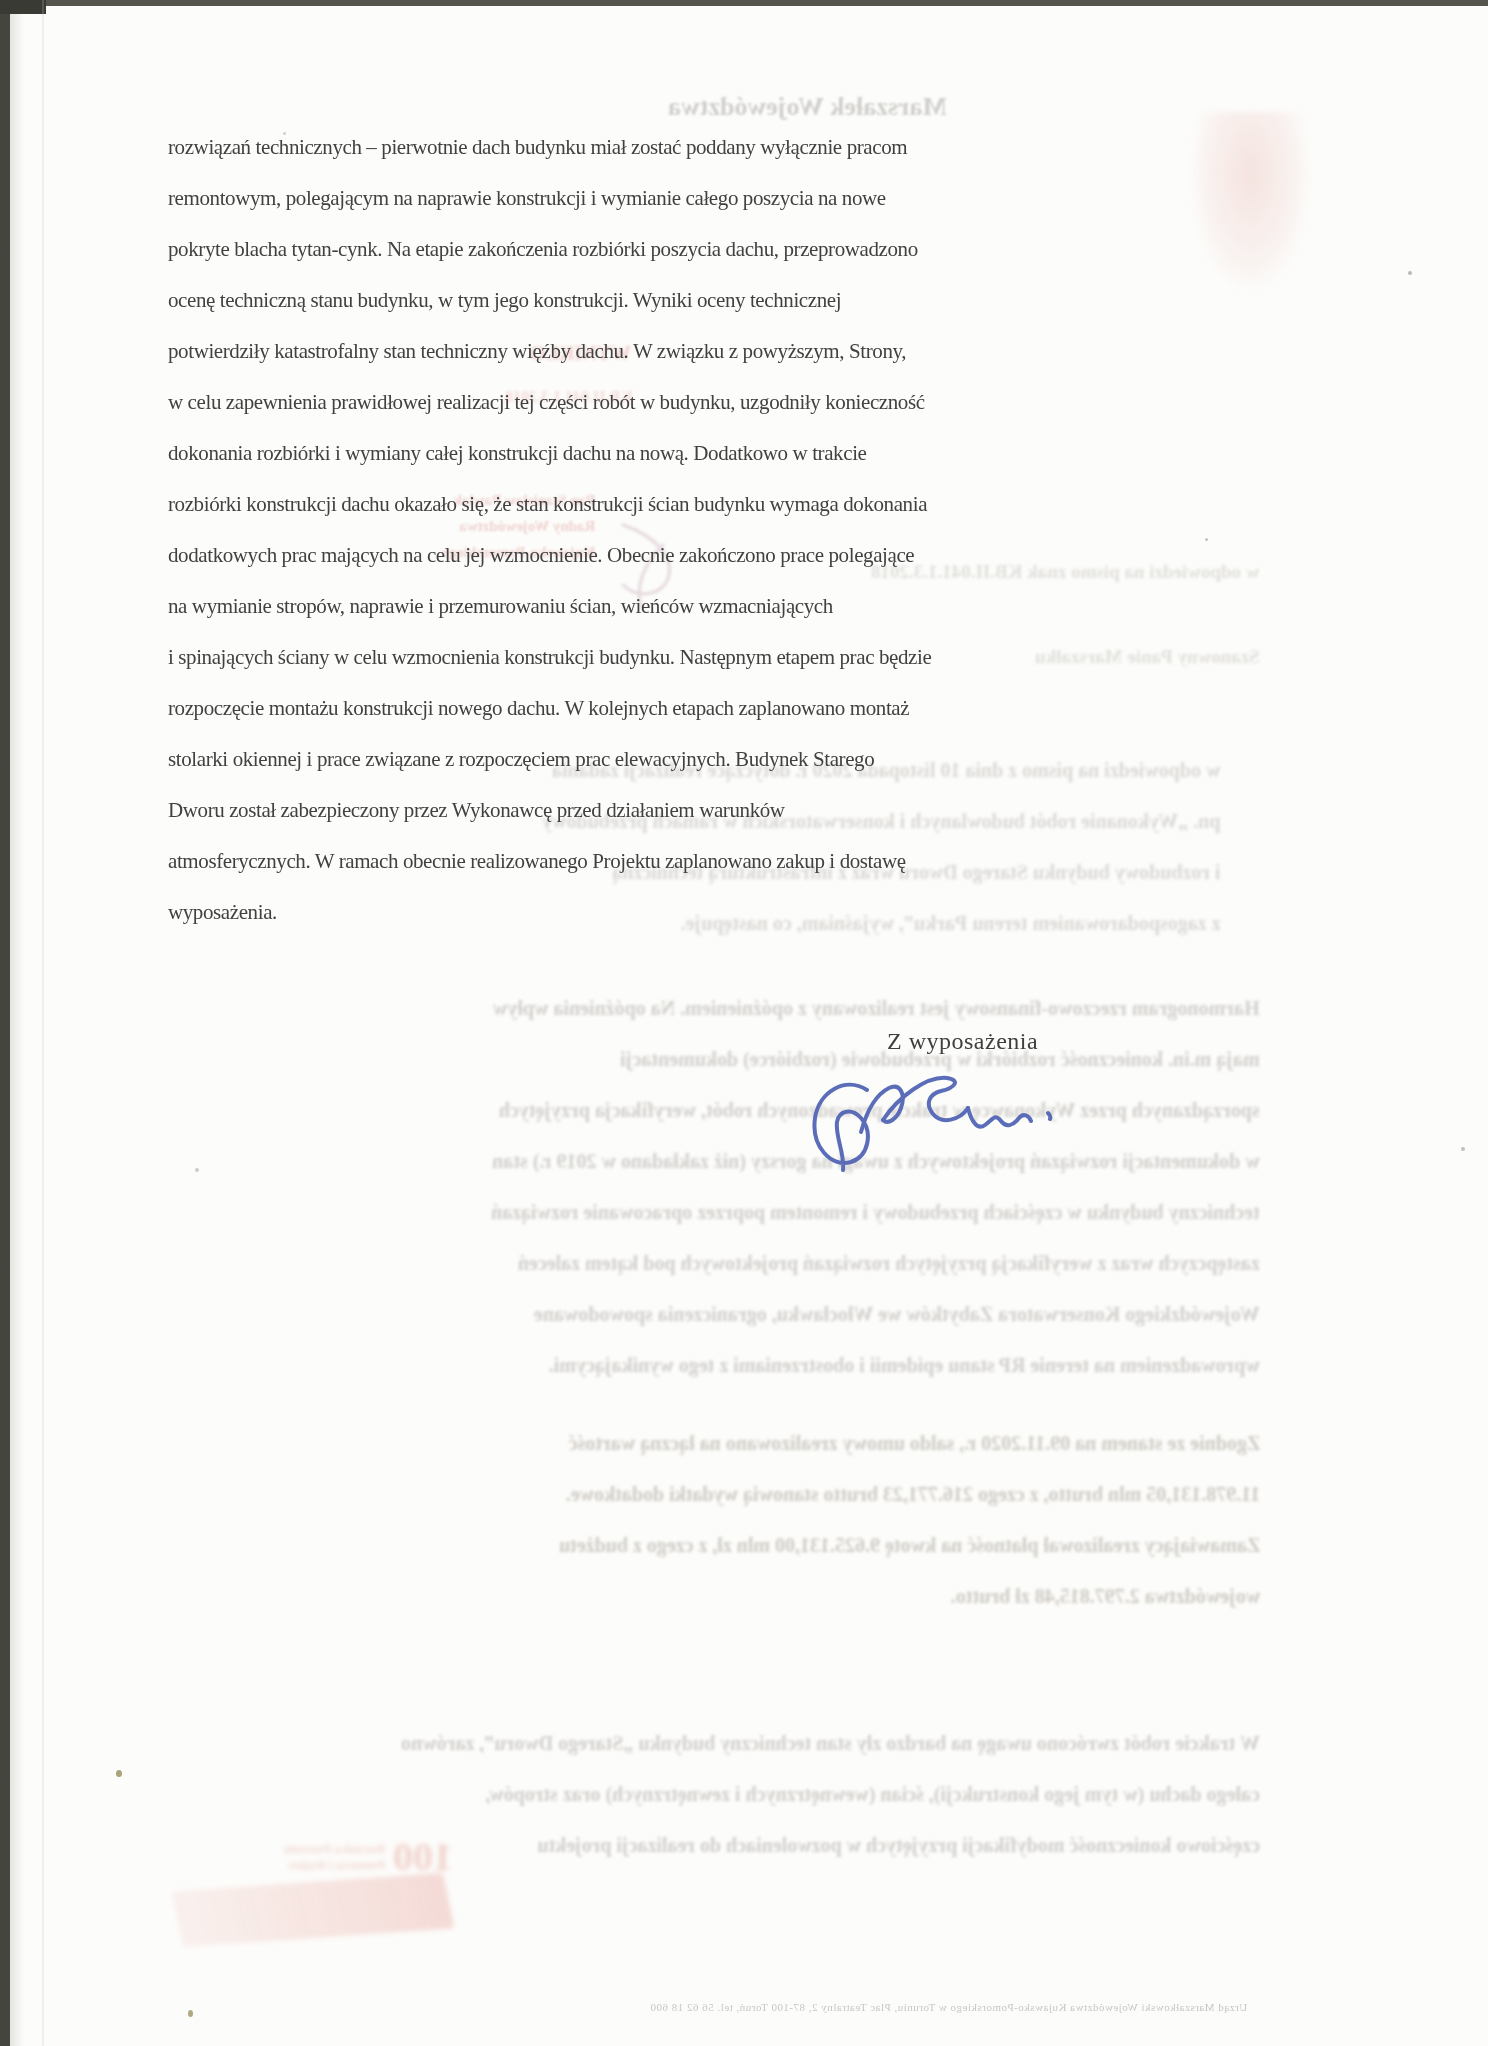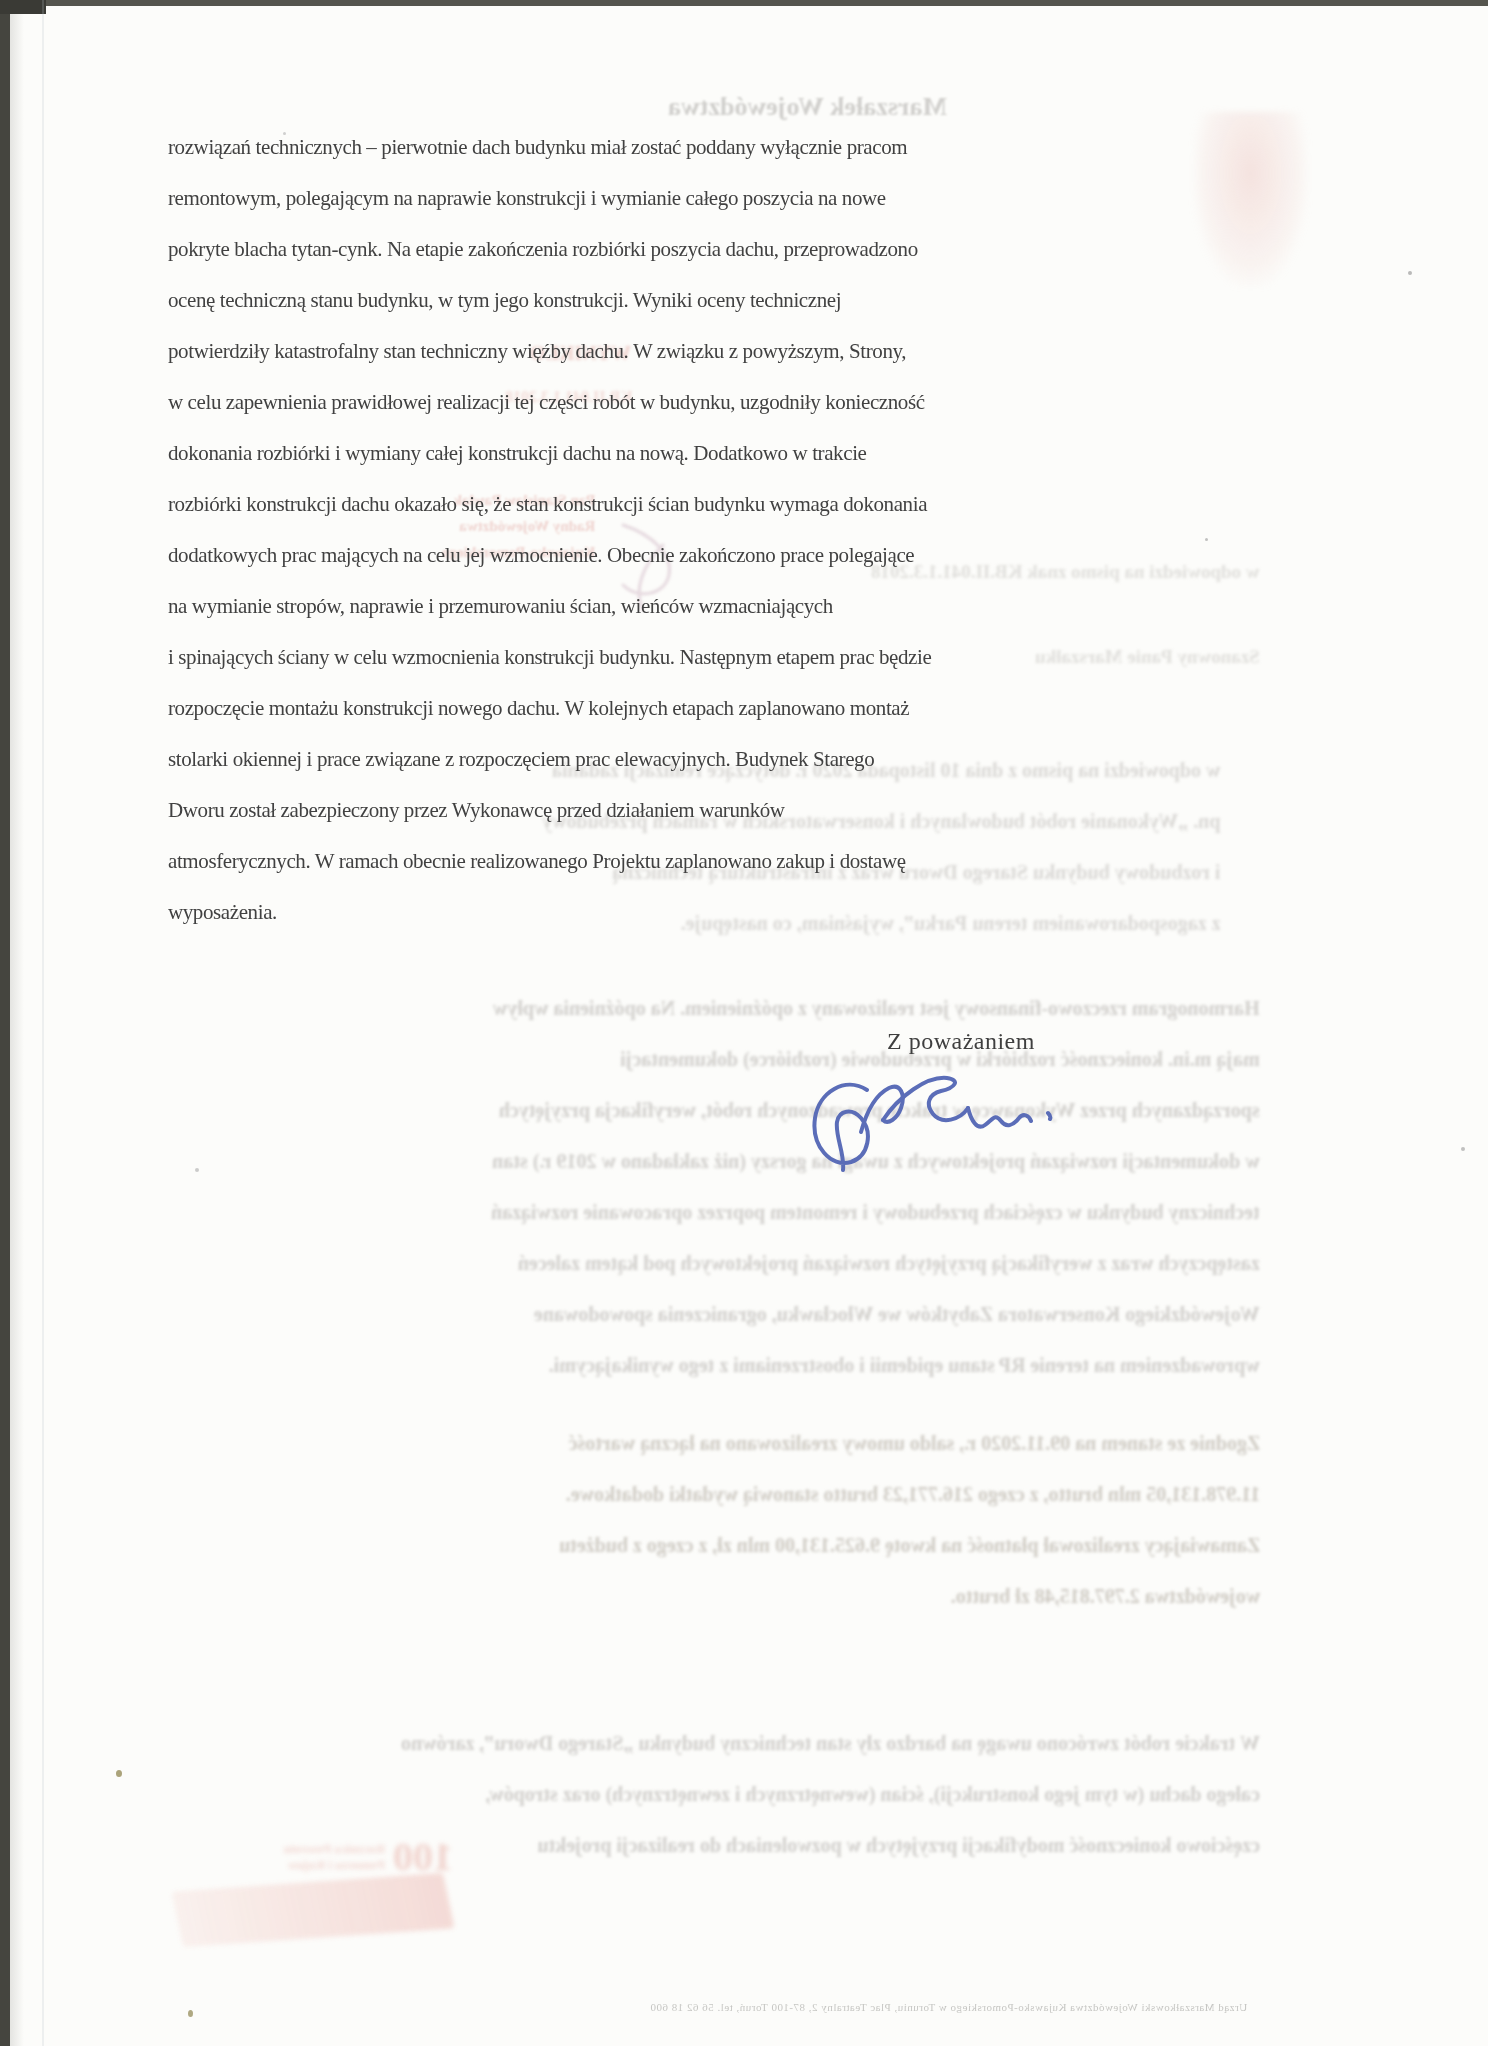--- a/index.html
+++ b/index.html
@@ -103,21 +103,21 @@
 dokonania rozbiórki i wymiany całej konstrukcji dachu na nową. Dodatkowo w trakcie
 rozbiórki konstrukcji dachu okazało się, że stan konstrukcji ścian budynku wymaga dokonania
 dodatkowych prac mających na celu jej wzmocnienie. Obecnie zakończono prace polegające
 na wymianie stropów, naprawie i przemurowaniu ścian, wieńców wzmacniających
 i spinających ściany w celu wzmocnienia konstrukcji budynku. Następnym etapem prac będzie
 rozpoczęcie montażu konstrukcji nowego dachu. W kolejnych etapach zaplanowano montaż
 stolarki okiennej i prace związane z rozpoczęciem prac elewacyjnych. Budynek Starego
 Dworu został zabezpieczony przez Wykonawcę przed działaniem warunków
 atmosferycznych. W ramach obecnie realizowanego Projektu zaplanowano zakup i dostawę
 wyposażenia.</div>
-  <div class="closing">Z poważaniem</div>
+  <div class="closing">Z wyposażenia</div>
 
   <svg class="signature" width="285" height="120" viewBox="0 0 285 120">
     <g fill="none" stroke-width="4" stroke-linecap="round" stroke-linejoin="round" opacity=".95">
       <path d="M 62 22 C 40 8 14 24 10 50 C 6 78 26 100 46 94 C 64 88 68 64 56 50 C 47 40 34 42 32 54 C 30 68 40 86 38 102" stroke="#5366b5"></path>
       <path d="M 56 64 C 62 42 72 26 84 20 C 95 15 101 26 96 40 C 92 51 83 57 78 52" stroke="#5366b5"></path>
       <path d="M 78 52 C 94 28 122 8 142 10 C 156 12 150 20 136 23 C 124 26 120 36 128 46 C 137 57 155 52 163 40" stroke="#5366b5"></path>
       <path d="M 163 40 C 166 52 172 63 180 57 C 188 51 190 45 196 53 C 201 60 208 58 214 50 C 218 45 224 47 226 53" stroke="#5366b5"></path>
       <path d="M 243 45 C 245 47 246 49 245 51" stroke="#5366b5"></path>
     </g>
   </svg>

